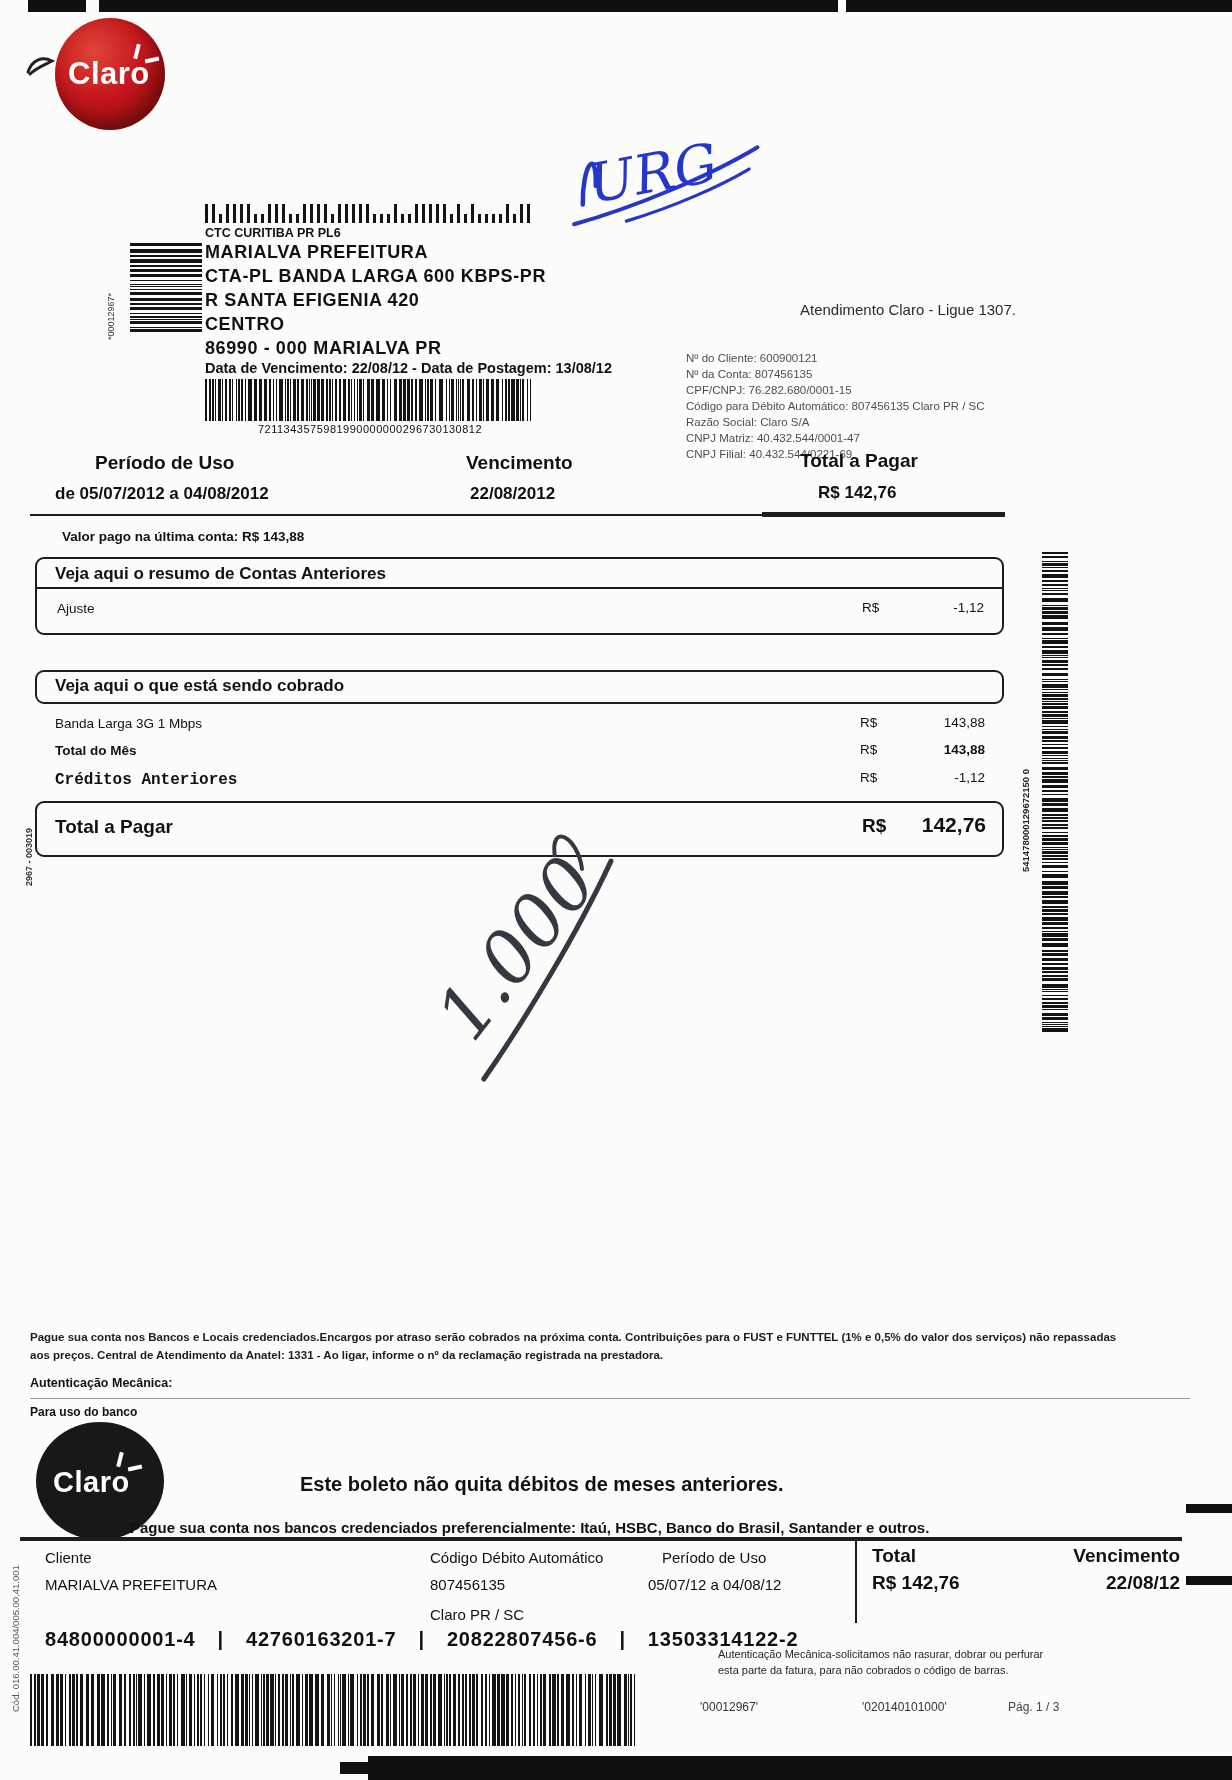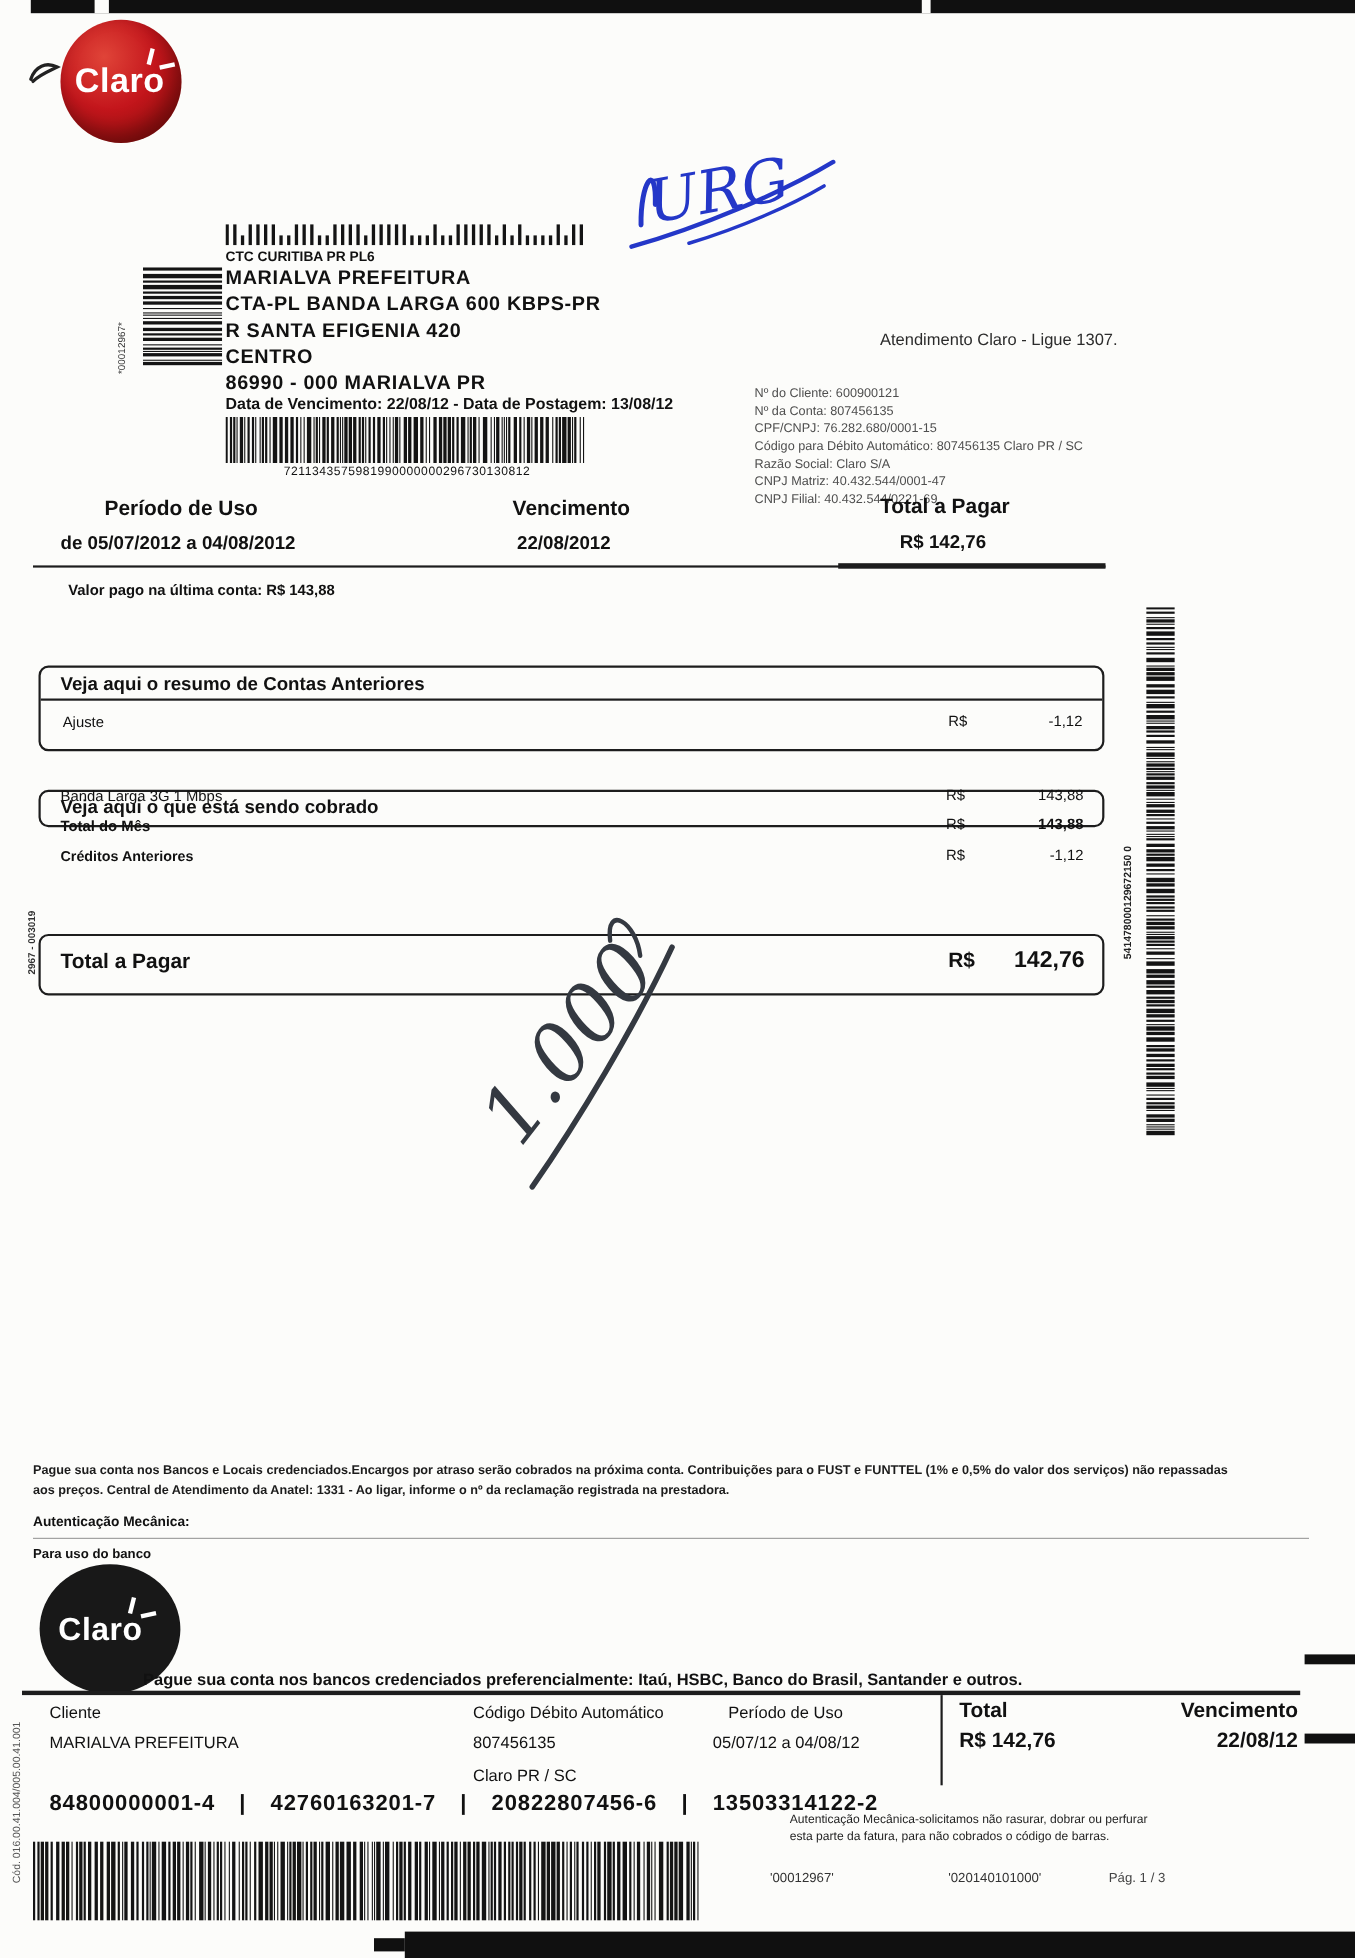--- a/index.html
+++ b/index.html
@@ -12,21 +12,21 @@
   .strip{position:absolute;background:#101010;}
   .notch{position:absolute;background:#fcfcfa;}
   
   .logo-red{position:absolute;border-radius:50%;
     background:radial-gradient(circle at 36% 30%, #e04438 0%, #c4161c 45%, #9e0f0e 85%);
     box-shadow:inset -6px -10px 18px rgba(0,0,0,.35);}
   .logo-black{position:absolute;border-radius:50%;background:#181818;}
   .logo-word{position:absolute;color:#fff;font-weight:bold;letter-spacing:.5px;}
   .tick{position:absolute;background:#fff;}
   
-  .rbox{position:absolute;border:2px solid #1d1d1d;border-radius:9px;background:transparent;margin-top:48px;}
+  .rbox{position:absolute;border:2px solid #1d1d1d;border-radius:9px;background:transparent;}
   .rbox .hline{position:absolute;left:0;right:0;height:2px;background:#1d1d1d;}
   .rule{position:absolute;background:#1d1d1d;}
   .grayline{position:absolute;background:#9a9a98;height:1px;}
   
   [data-barcode]{position:absolute;overflow:hidden;}
   [data-barcode] i{position:absolute;background:#141414;display:block;}
   .rot{transform:rotate(-90deg);transform-origin:0 0;}
   .faded{color:#4e4e4e;}
   .numtxt{letter-spacing:.5px;}
 </style>
@@ -268,21 +268,21 @@
   </div>
 
   <div class="t" style="left:55px;top:716px;font-size:13.5px;">Banda Larga 3G 1 Mbps</div>
   <div class="t" style="left:860px;top:715px;font-size:13.5px;">R$</div>
   <div class="t" style="right:247px;top:715px;font-size:13.5px;">143,88</div>
 
   <div class="t b" style="left:55px;top:743px;font-size:13.5px;">Total do Mês</div>
   <div class="t" style="left:860px;top:742px;font-size:13.5px;">R$</div>
   <div class="t b" style="right:247px;top:742px;font-size:13.5px;">143,88</div>
 
-  <div class="t b" style="left:55px;top:771px;font-size:13px;">Créditos Anteriores</div>
+  <div class="t b" style="left:55px;top:771px;font-size:16px;font-family:Liberation Mono, monospace;">Créditos Anteriores</div>
   <div class="t" style="left:860px;top:770px;font-size:13.5px;">R$</div>
   <div class="t" style="right:247px;top:770px;font-size:13.5px;">-1,12</div>
 
   <div class="rbox" style="left:35px;top:801px;width:965px;height:52px;border-width:2.5px;">
     <div class="t b" style="left:18px;top:13px;font-size:19px;">Total a Pagar</div>
     <div class="t b" style="left:825px;top:12px;font-size:19px;">R$</div>
     <div class="t b" style="right:16px;top:10px;font-size:21px;">142,76</div>
   </div>
 
   <svg class="t" style="left:380px;top:795px;" width="290" height="310">
@@ -425,20 +425,21 @@
   <div class="t b" style="left:30px;top:1376px;font-size:12.5px;">Autenticação Mecânica:</div>
   <div class="grayline" style="left:30px;top:1398px;width:1160px;"></div>
   <div class="t b" style="left:30px;top:1405px;font-size:12px;">Para uso do banco</div>
 
   <div class="logo-black" style="left:36px;top:1422px;width:128px;height:118px;">
     <span class="logo-word" style="left:17px;top:44px;font-size:29px;">Claro</span>
     <span class="tick" style="left:82px;top:30px;width:4px;height:15px;transform:rotate(14deg);"></span>
     <span class="tick" style="left:92px;top:44px;width:14px;height:4px;transform:rotate(-12deg);"></span>
   </div>
 
+  <div class="t b" style="left:300px;top:1473px;width:460px;text-align:center;font-size:20px;">Este boleto não quita débitos de meses anteriores.</div>
 
   <div class="t b" style="left:130px;top:1519px;font-size:15px;">Pague sua conta nos bancos credenciados preferencialmente: Itaú, HSBC, Banco do Brasil, Santander e outros.</div>
 
   <div class="rule" style="left:20px;top:1537px;width:1162px;height:4px;"></div>
 
   <div class="strip" style="left:1186px;top:1504px;width:46px;height:9px;"></div>
   <div class="strip" style="left:1186px;top:1576px;width:46px;height:9px;"></div>
 
   <div class="t" style="left:45px;top:1549px;font-size:15px;">Cliente</div>
   <div class="t" style="left:45px;top:1576px;font-size:15px;">MARIALVA PREFEITURA</div>

